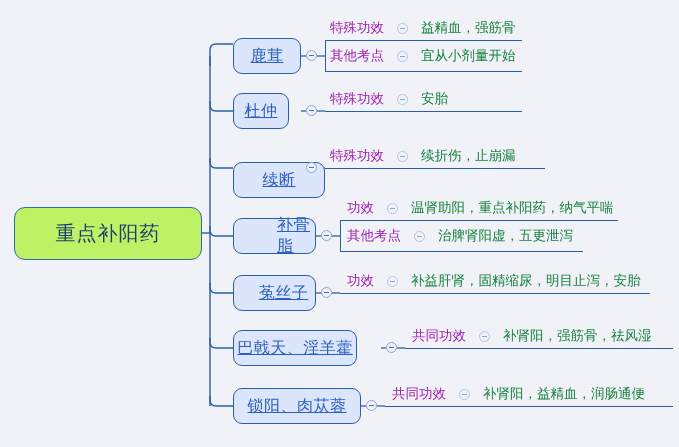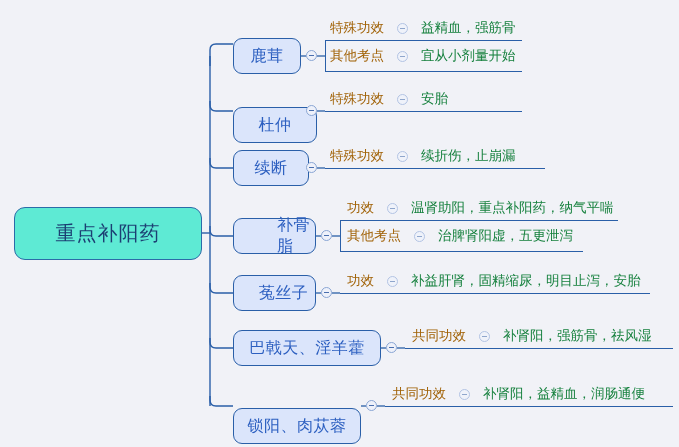--- a/index.html
+++ b/index.html
@@ -28,21 +28,21 @@
   }
 
   
   .root-node {
     position: absolute;
     left: 14px;
     top: 207px;
     width: 188px;
     height: 53px;
     box-sizing: border-box;
-    background: #5eead4;
+    background: #bef264;
     border: 1.4px solid #2c6ba8;
     border-radius: 11px;
     display: flex;
     align-items: center;
     justify-content: center;
     color: #1c3f73;
     font-size: 20px;
     letter-spacing: 1px;
   }
 
@@ -53,20 +53,21 @@
     background: #dbe5fb;
     border: 1.4px solid #2a5fa8;
     border-radius: 9px;
     display: flex;
     align-items: center;
     justify-content: center;
     color: #2c5fc0;
     font-size: 16px;
     letter-spacing: 0.5px;
     height: 36px;
+    text-decoration: underline;
   }
 
   
   .toggle {
     position: absolute;
     width: 11px;
     height: 11px;
     box-sizing: border-box;
     border: 1px solid #8aa6d4;
     border-radius: 50%;
@@ -85,21 +86,21 @@
   
   .sub-row {
     position: absolute;
     display: flex;
     align-items: center;
     height: 20px;
     white-space: nowrap;
     color: #2f62c4;
     font-size: 13.5px;
   }
-  .sub-key { color: #a16207; }
+  .sub-key { color: #a21caf; }
   .sub-gap-a { display: inline-block; width: 13px; }
   .sub-gap-b { display: inline-block; width: 13px; }
   .sub-val { color: #15803d; }
   .row-toggle {
     position: relative;
     width: 11px;
     height: 11px;
     box-sizing: border-box;
     border: 1px solid #b3c4e4;
     border-radius: 50%;
@@ -185,35 +186,35 @@
 
   <div class="sub-row" style="left:330px; top:46px;">
     <span class="sub-key">其他考点</span>
     <span class="sub-gap-a"></span>
     <span class="row-toggle"></span>
     <span class="sub-gap-b"></span>
     <span class="sub-val">宜从小剂量开始</span>
   </div>
   <div class="underline" style="left:325px; top:71px; width:197px;"></div>
 
-  <div class="branch-node" style="left:233px; top:93px; width:84px;margin-top:14px;">
+  <div class="branch-node" style="left:233px; top:93px; width:56px;">
     <span>杜仲</span>
   </div>
   <div class="toggle" style="left:306px; top:105px;"></div>
 
   <div class="sub-row" style="left:330px; top:89px;">
     <span class="sub-key">特殊功效</span>
     <span class="sub-gap-a"></span>
     <span class="row-toggle"></span>
     <span class="sub-gap-b"></span>
     <span class="sub-val">安胎</span>
   </div>
   <div class="underline" style="left:325px; top:111px; width:197px;"></div>
 
-  <div class="branch-node" style="left:233px; top:150px; width:76px;">
+  <div class="branch-node" style="left:233px; top:162px; width:92px;">
     <span>续断</span>
   </div>
   <div class="toggle" style="left:306px; top:162px;"></div>
 
   <div class="sub-row" style="left:330px; top:146px;">
     <span class="sub-key">特殊功效</span>
     <span class="sub-gap-a"></span>
     <span class="row-toggle"></span>
     <span class="sub-gap-b"></span>
     <span class="sub-val">续折伤，止崩漏</span>
@@ -251,35 +252,35 @@
 
   <div class="sub-row" style="left:347px; top:271px;">
     <span class="sub-key">功效</span>
     <span class="sub-gap-a"></span>
     <span class="row-toggle"></span>
     <span class="sub-gap-b"></span>
     <span class="sub-val">补益肝肾，固精缩尿，明目止泻，安胎</span>
   </div>
   <div class="underline" style="left:340px; top:293px; width:310px;"></div>
 
-  <div class="branch-node" style="left:233px; top:330px; width:148px;">
+  <div class="branch-node" style="left:233px; top:330px; width:124px;">
     <span>巴戟天、淫羊藿</span>
   </div>
   <div class="toggle" style="left:386px; top:342px;"></div>
 
   <div class="sub-row" style="left:412px; top:326px;">
     <span class="sub-key">共同功效</span>
     <span class="sub-gap-a"></span>
     <span class="row-toggle"></span>
     <span class="sub-gap-b"></span>
     <span class="sub-val">补肾阳，强筋骨，祛风湿</span>
   </div>
   <div class="underline" style="left:405px; top:348px; width:268px;"></div>
 
-  <div class="branch-node" style="left:233px; top:408px; width:128px;">
+  <div class="branch-node" style="left:233px; top:388px; width:128px;">
     <span>锁阳、肉苁蓉</span>
   </div>
   <div class="toggle" style="left:366px; top:400px;"></div>
 
   <div class="sub-row" style="left:392px; top:384px;">
     <span class="sub-key">共同功效</span>
     <span class="sub-gap-a"></span>
     <span class="row-toggle"></span>
     <span class="sub-gap-b"></span>
     <span class="sub-val">补肾阳，益精血，润肠通便</span>

